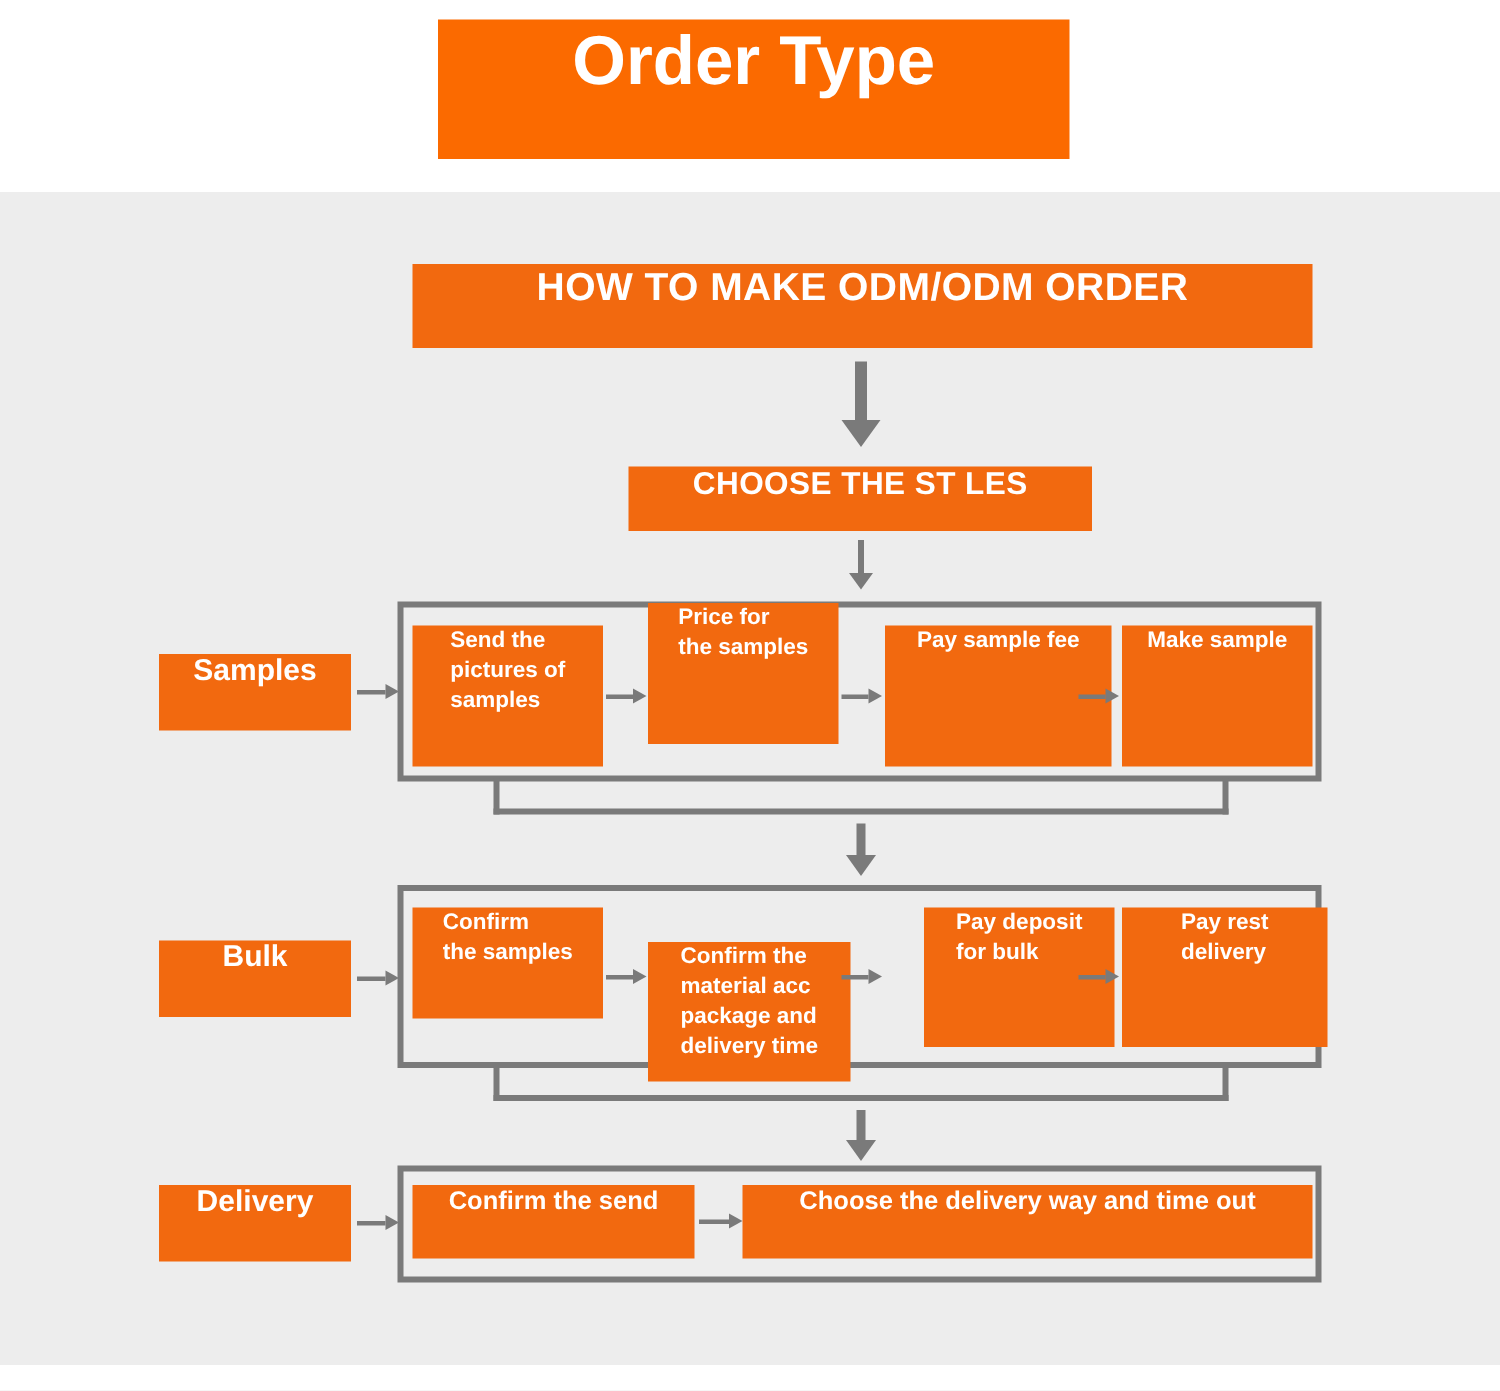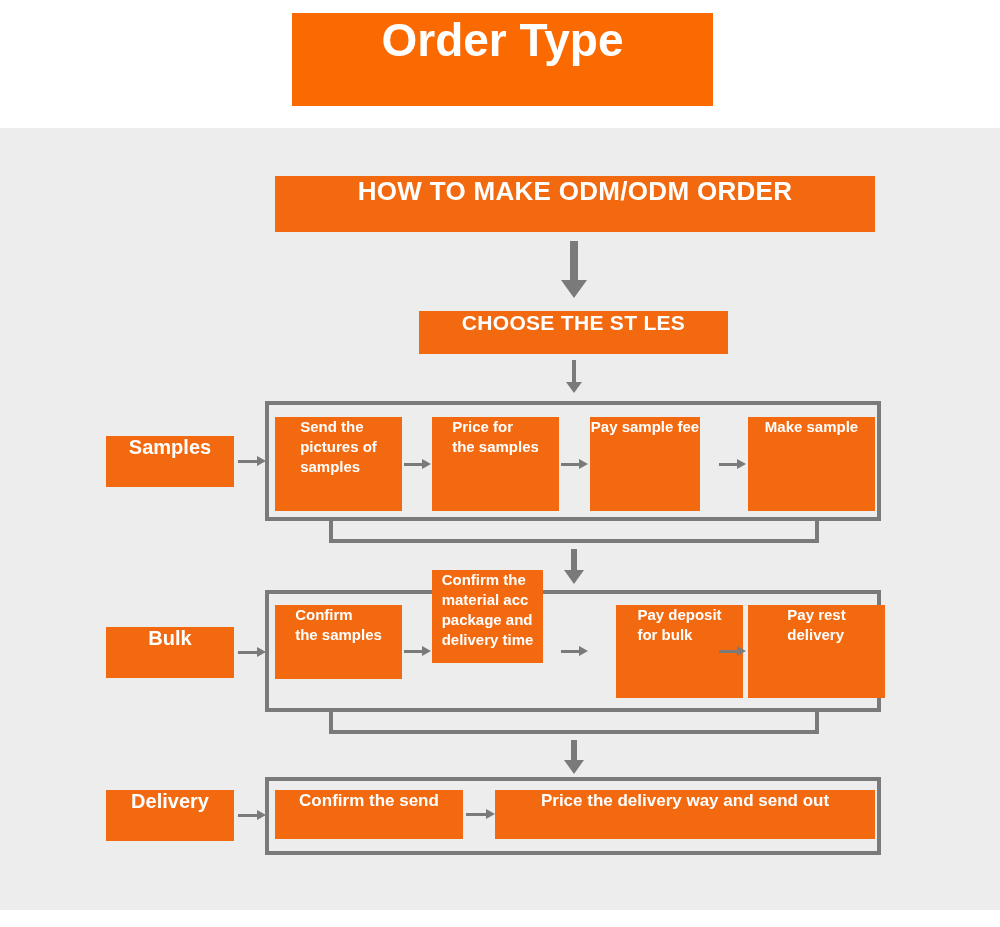--- a/index.html
+++ b/index.html
@@ -70,29 +70,29 @@
 
 <div class="obox step" style="left:275px;top:417px;width:127px;height:94px">
   <span>Send the
 pictures of
 samples</span>
 </div>
 <div class="harrow" style="left:404px;top:459px">
   <i class="shaft" style="width:18px;height:3px"></i>
   <i class="head" style="border-width:5px 0 5px 9px"></i>
 </div>
-<div class="obox step" style="left:432px;top:417px;width:127px;height:94px">
+<div class="obox step" style="left:432px;top:402px;width:127px;height:94px">
   <span>Price for
 the samples</span>
 </div>
 <div class="harrow" style="left:561px;top:459px">
   <i class="shaft" style="width:18px;height:3px"></i>
   <i class="head" style="border-width:5px 0 5px 9px"></i>
 </div>
-<div class="obox step" style="left:590px;top:417px;width:110px;height:94px">
+<div class="obox step" style="left:590px;top:417px;width:151px;height:94px">
   <span>Pay sample fee</span>
 </div>
 <div class="harrow" style="left:719px;top:459px">
   <i class="shaft" style="width:18px;height:3px"></i>
   <i class="head" style="border-width:5px 0 5px 9px"></i>
 </div>
 <div class="obox step" style="left:748px;top:417px;width:127px;height:94px">
   <span>Make sample</span>
 </div>
 
@@ -115,21 +115,21 @@
 </div>
 
 <div class="obox step" style="left:275px;top:605px;width:127px;height:74px">
   <span>Confirm
 the samples</span>
 </div>
 <div class="harrow" style="left:404px;top:646px">
   <i class="shaft" style="width:18px;height:3px"></i>
   <i class="head" style="border-width:5px 0 5px 9px"></i>
 </div>
-<div class="obox step" style="left:432px;top:570px;width:111px;height:93px">
+<div class="obox step" style="left:432px;top:628px;width:135px;height:93px">
   <span>Confirm the
 material acc
 package and
 delivery time</span>
 </div>
 <div class="harrow" style="left:561px;top:646px">
   <i class="shaft" style="width:18px;height:3px"></i>
   <i class="head" style="border-width:5px 0 5px 9px"></i>
 </div>
 <div class="obox step" style="left:616px;top:605px;width:127px;height:93px">
@@ -164,14 +164,14 @@
 </div>
 
 <div class="obox step bigstep" style="left:275px;top:790px;width:188px;height:49px">
   <span>Confirm the send</span>
 </div>
 <div class="harrow" style="left:466px;top:809px">
   <i class="shaft" style="width:20px;height:3px"></i>
   <i class="head" style="border-width:5px 0 5px 9px"></i>
 </div>
 <div class="obox step bigstep" style="left:495px;top:790px;width:380px;height:49px">
-  <span>Price the delivery way and send out</span>
+  <span>Choose the delivery way and time out</span>
 </div>
 
 </body></html>

